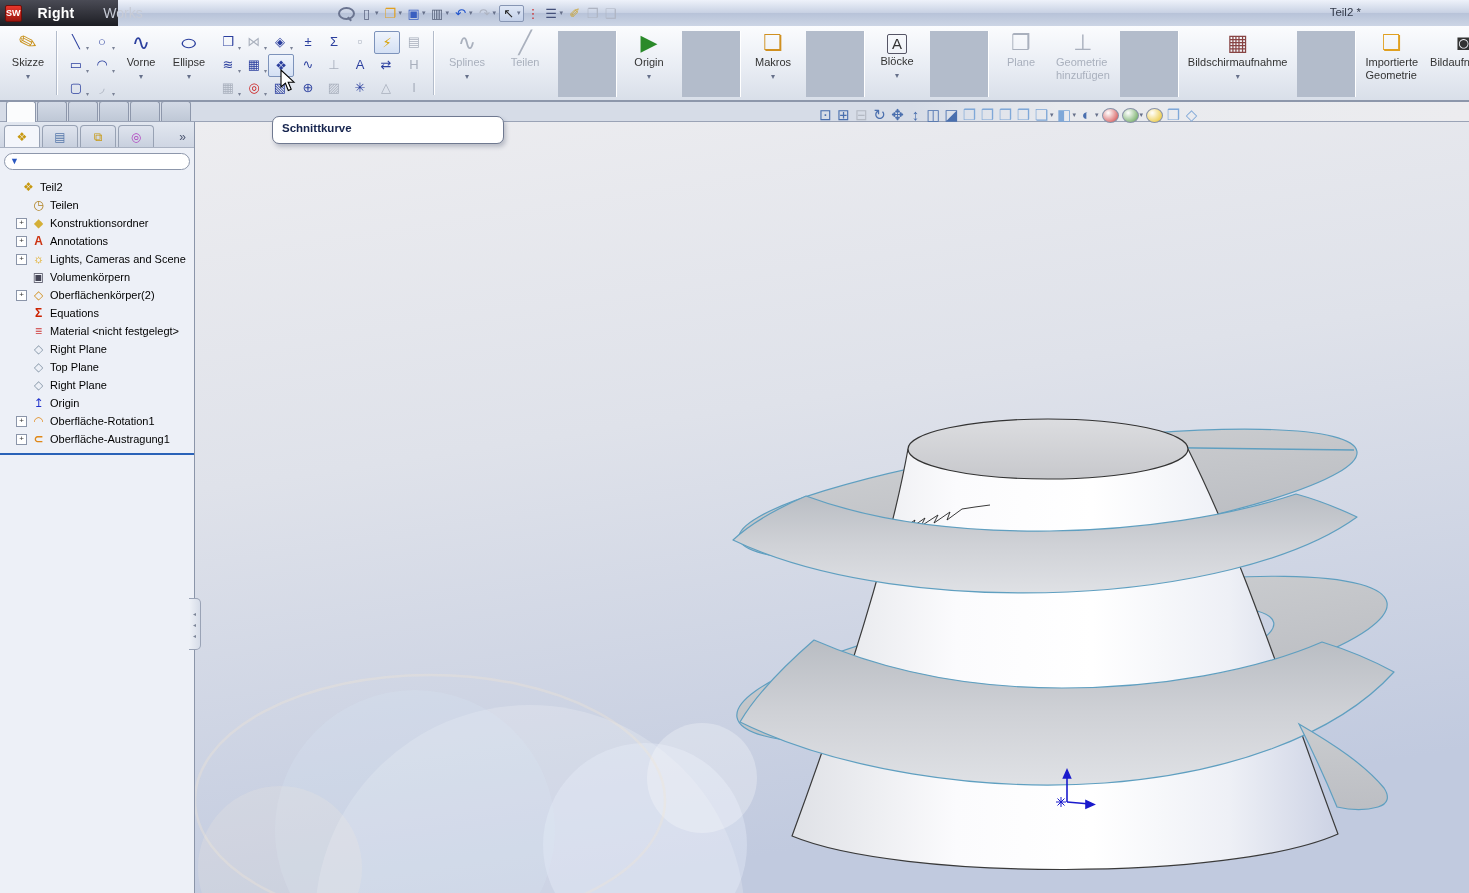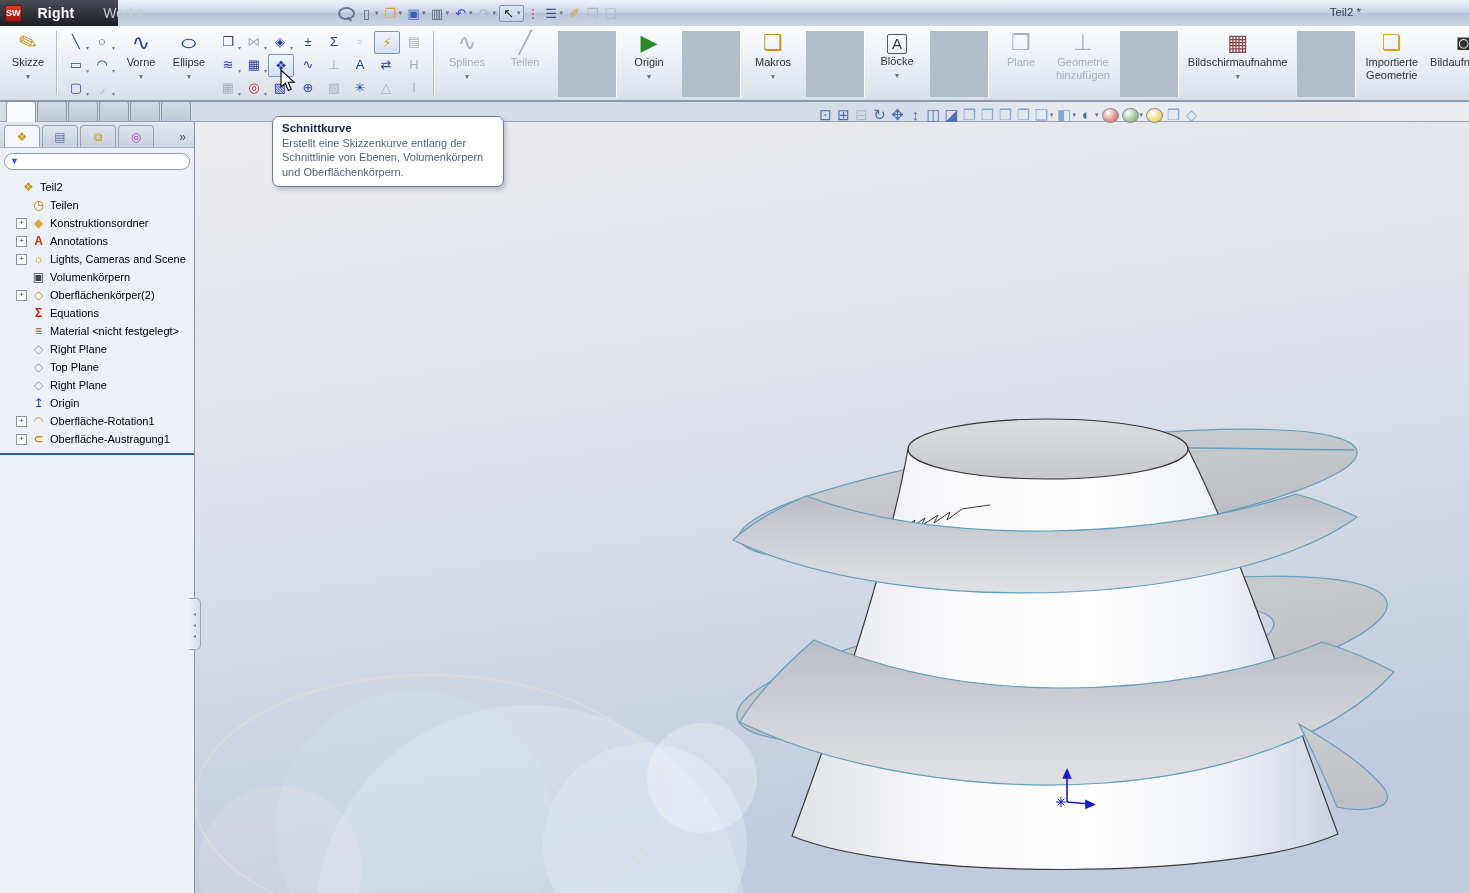--- a/index.html
+++ b/index.html
@@ -28,21 +28,21 @@
   .mag{width:9px;height:9px;border:2px solid #6a7490;border-radius:50%;position:relative;display:inline-block;}
   .mag::after{content:"";position:absolute;width:5px;height:2px;background:#6a7490;
     transform:rotate(45deg);left:7px;top:9px;}
   .doc-title{position:absolute;right:108px;top:6px;color:#333a4a;font-size:11.5px;}
   
   .toolbar{position:absolute;left:0;top:26px;width:1469px;height:76px;box-sizing:border-box;
     background:linear-gradient(#fbfcfe,#e9edf4 55%,#d9dfe9);border-bottom:2px solid #8d97ab;
     display:flex;align-items:flex-start;padding:3px 2px 0 4px;}
   .tb-big{display:flex;flex-direction:column;align-items:center;width:48px;flex:0 0 auto;padding-top:2px;}
   .tb-big .js-icon{font-size:22px;line-height:24px;color:#2b3f9e;}
-  .tb-big .blabel{font-size:11px;color:#333;text-align:center;white-space:pre-line;line-height:1.15;margin-top:1px;}
+  .tb-big .blabel{font-size:11px;color:#333;white-space:pre-line;line-height:1.15;margin-top:1px;}
   .tb-big.has-dd::after{content:"▾";font-size:8px;color:#66708a;margin-top:3px;}
   .tb-big.disabled .js-icon,.tb-big.disabled .blabel{color:#a9b0bd !important;}
   .tb-big.wide .js-icon{transform:scaleX(1.45);}
   .tb-big.boxed .js-icon{border:1px solid #556;border-radius:2px;padding:0 4px;font-size:15px;line-height:18px;margin-top:3px;}
   .mini-grid{display:grid;grid-auto-flow:column;grid-template-rows:repeat(3,22px);gap:1px 2px;
     padding:2px 3px 0 3px;flex:0 0 auto;}
   .cell{width:24px;height:21px;display:flex;align-items:center;justify-content:center;
     color:#2b3f9e;font-size:13px;position:relative;}
   .cell.has-dd::after{content:"▾";font-size:6px;color:#7a8296;position:absolute;right:-1px;bottom:1px;}
   .cell.disabled{color:#a9b0bd;}
@@ -602,18 +602,17 @@
     <path d="M 1067,770 L 1063.5,778 L 1070.5,778 Z"></path>
     <line x1="1067" y1="802" x2="1090" y2="804"></line>
     <path d="M 1094,804.4 L 1086,800.8 L 1086,808 Z"></path>
     <path d="M 1061,797 l 0,10 M 1056,802 l 10,0 M 1057.5,798.5 l 7,7 M 1057.5,805.5 l 7,-7" stroke-width="1"></path>
   </g>
 </svg>
 </div>
 
 <div class="tooltip">
   <div class="tooltip-title">Schnittkurve</div>
-  <div class="tooltip-body">Erstellt eine Skizzenkurve entlang der Schnittlinie von Ebenen, Volumenkörpern und Oberflächenkörpern.</div>
 </div>
 
 <svg class="cursor" width="17" height="25" viewBox="0 0 17 25">
   <path d="M1,1 L1,18 L5.4,14.2 L8.3,21.5 L11.2,20.3 L8.2,13.2 L14,13.2 Z" fill="#ffffff" stroke="#000" stroke-width="1.1"></path>
 </svg>
 
 </body></html>

